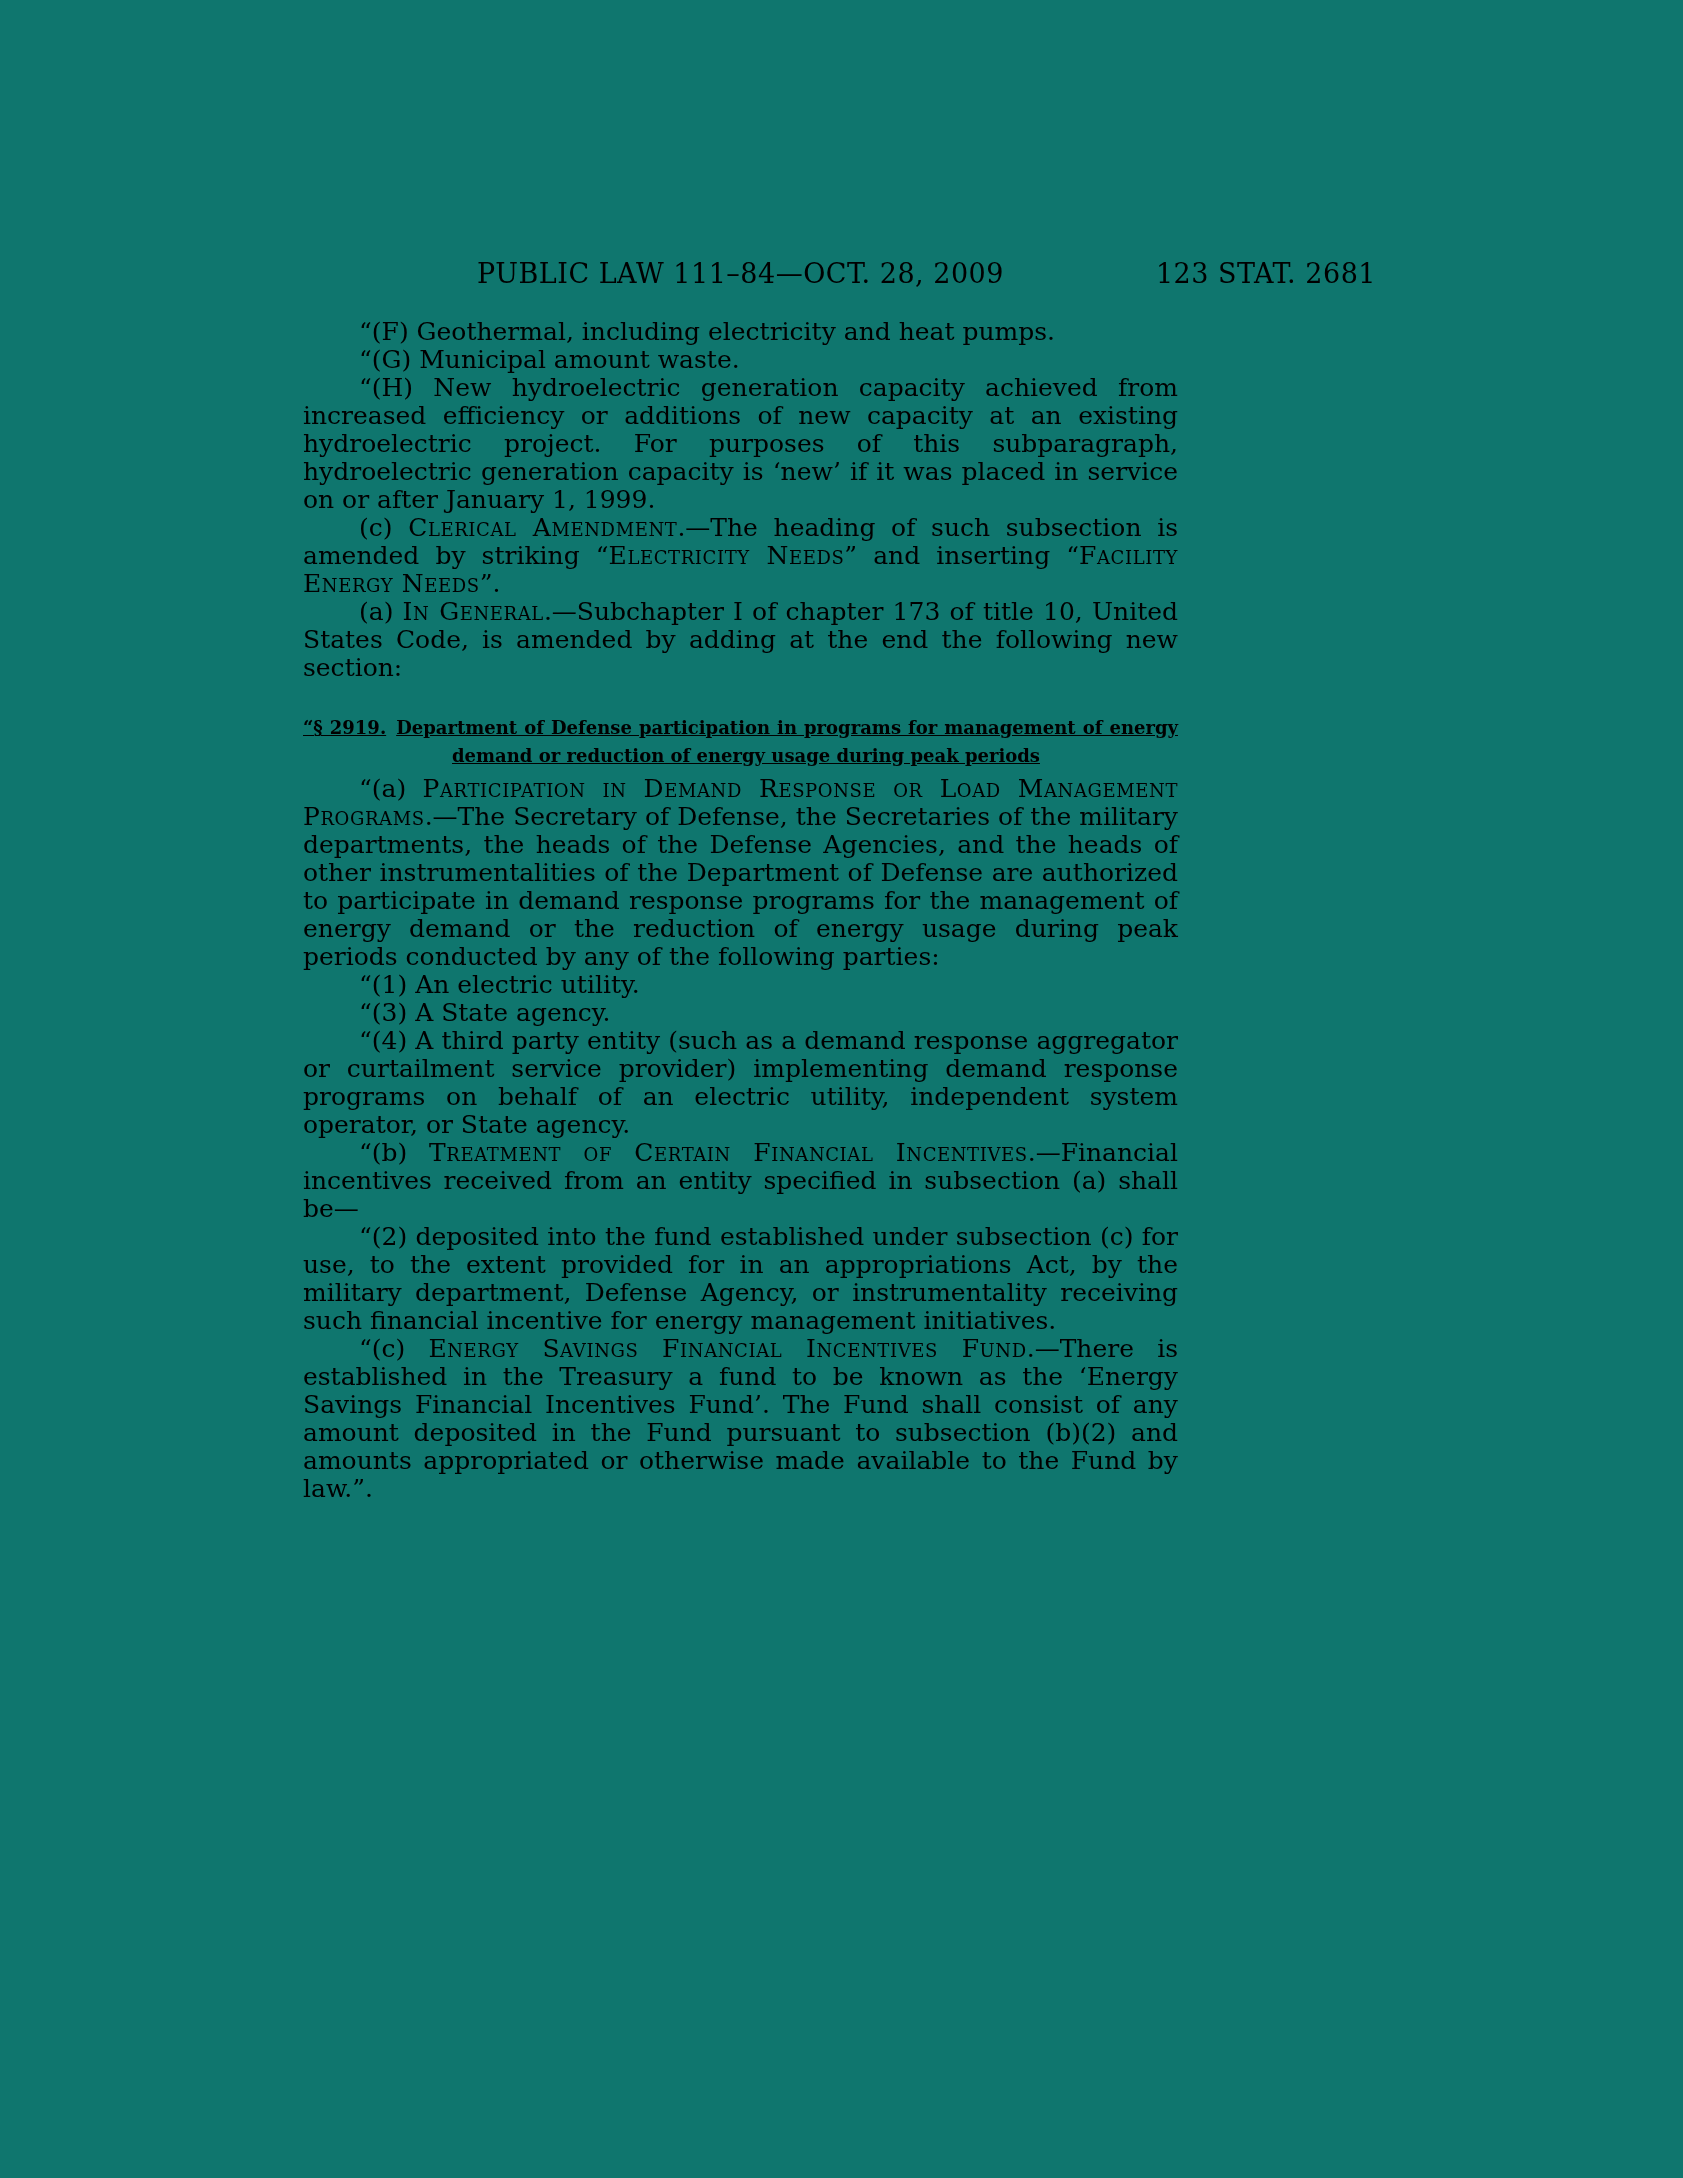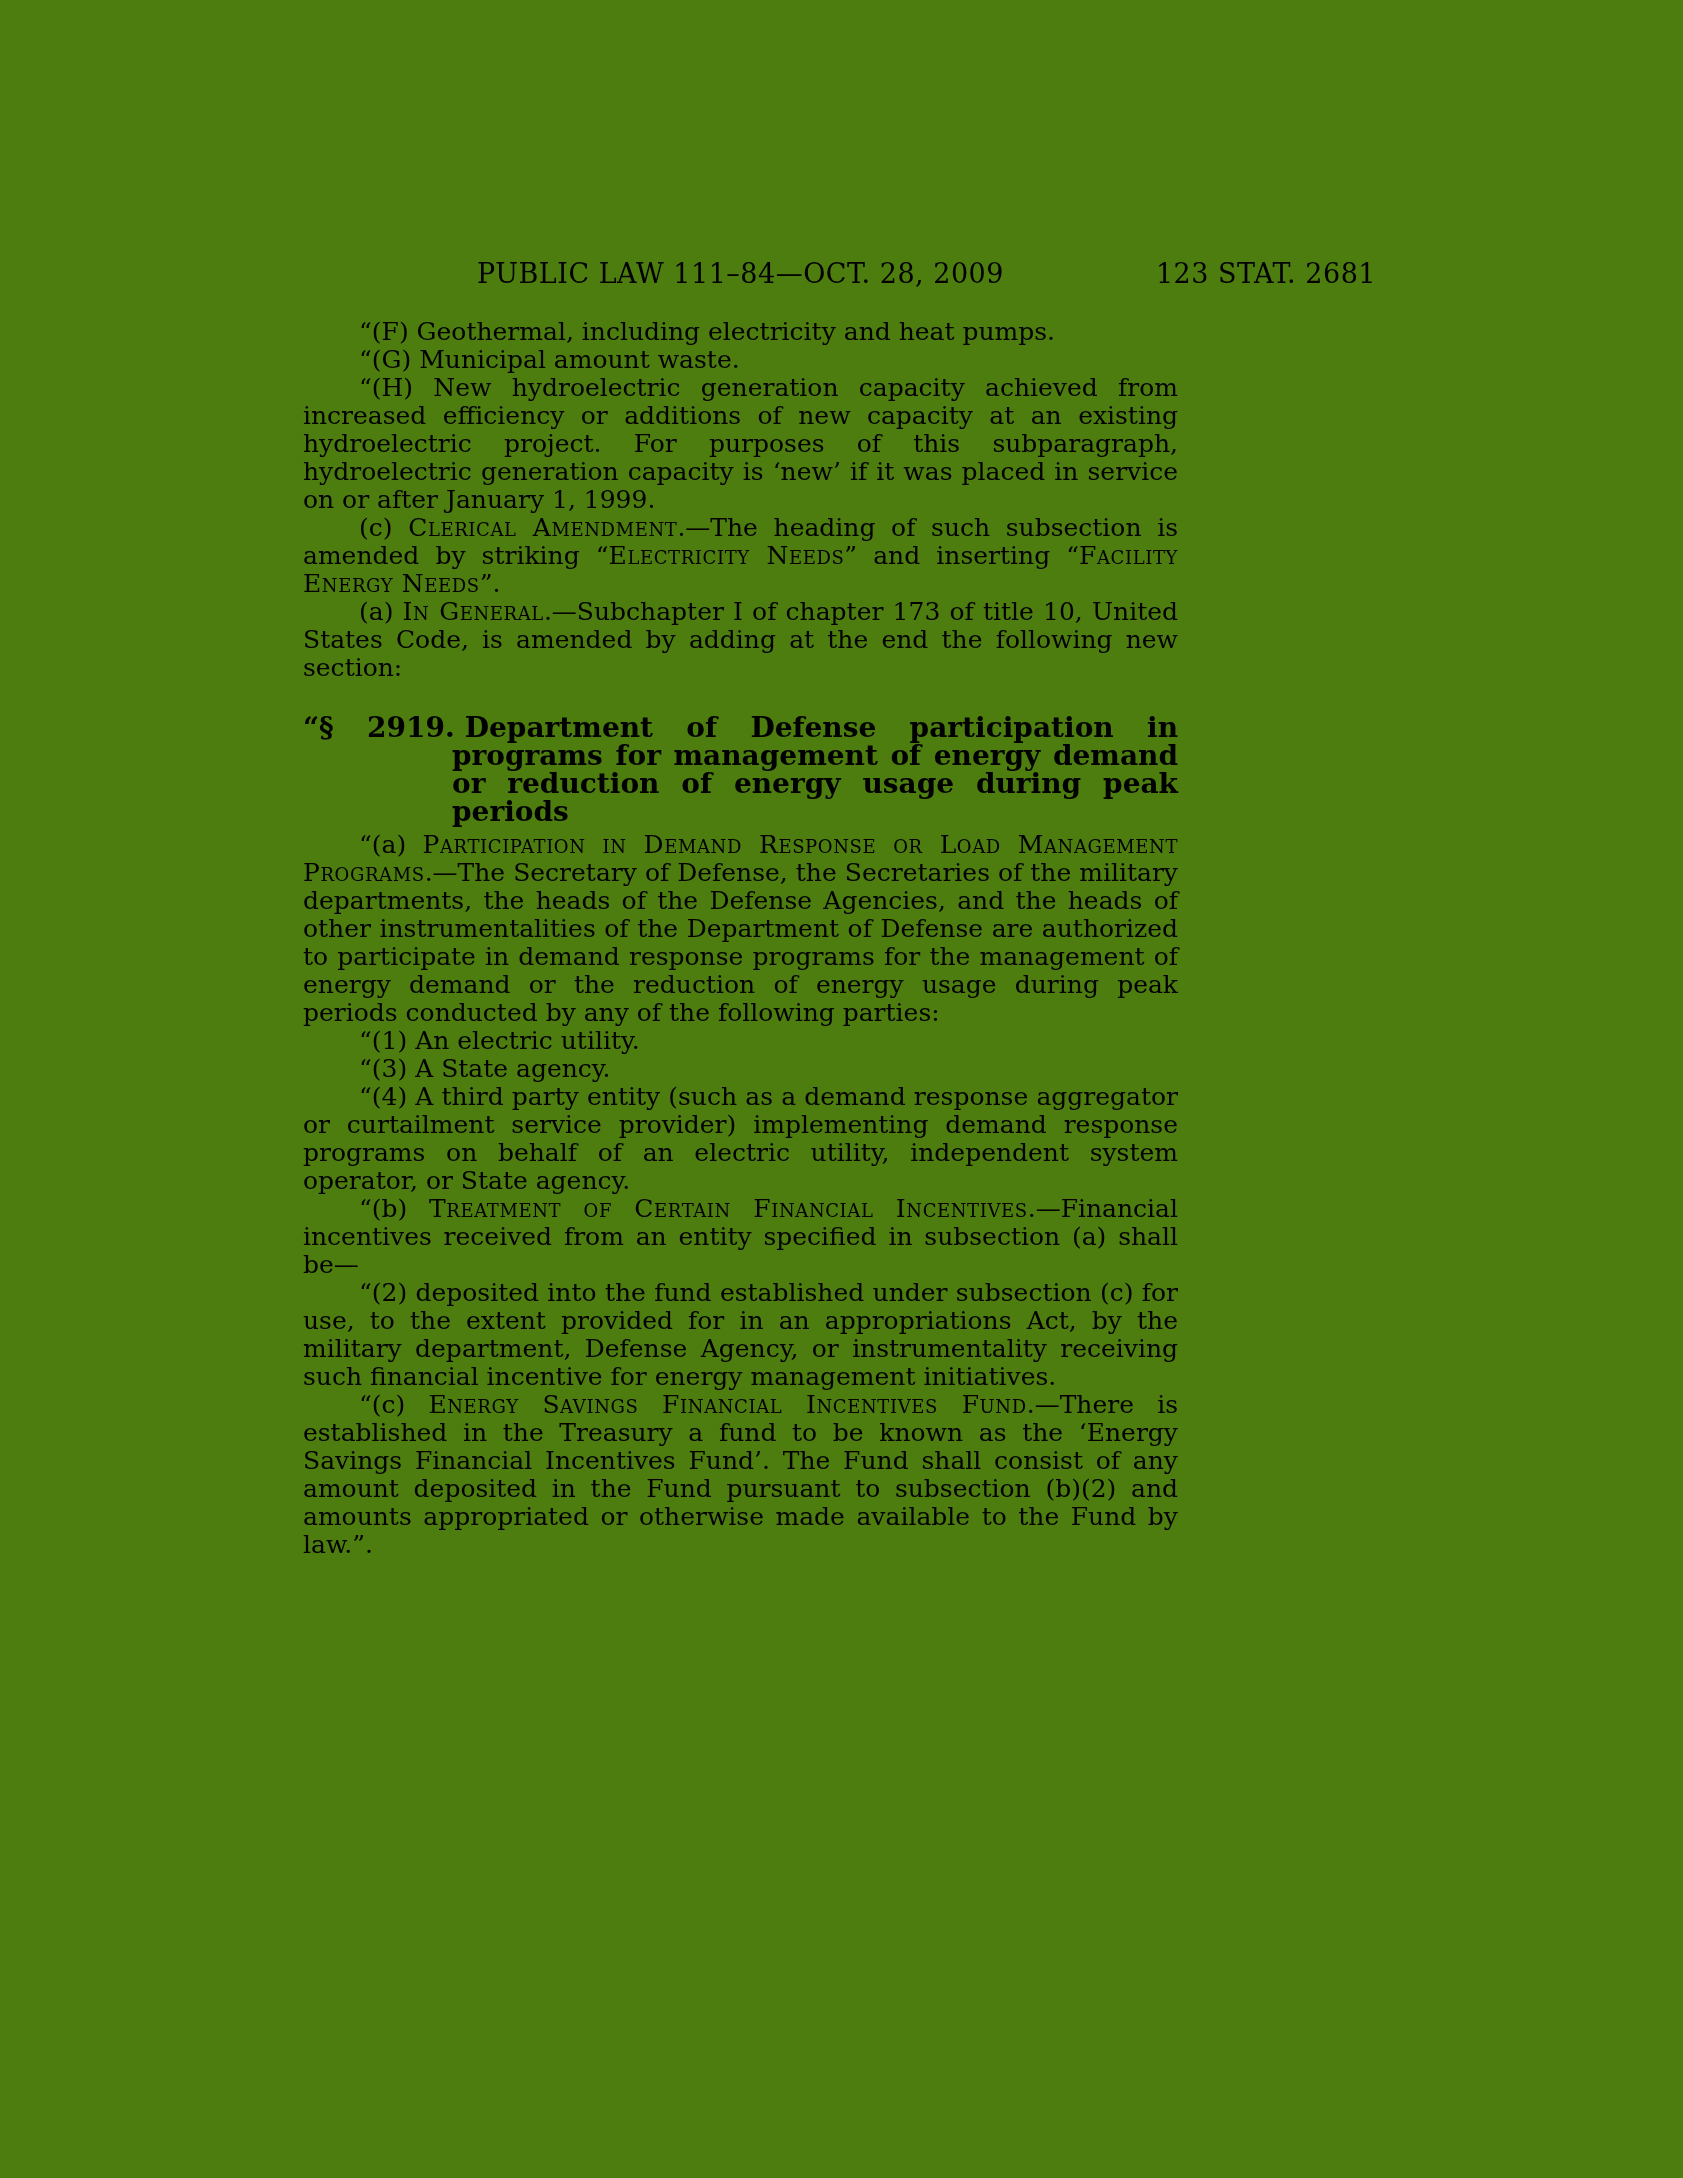--- a/index.html
+++ b/index.html
@@ -4,21 +4,21 @@
 <style>
   html, body { margin: 0; padding: 0; }
   body {
     width: 1683px; height: 2178px;
     background: #ffffff;
     position: relative;
     font-family: "DejaVu Serif", serif;
     color: #000000;
     -webkit-font-smoothing: antialiased;
   }
-  .page { position: absolute; inset: 0; background: #4d7c0f; }
+  .page { position: absolute; inset: 0; background: #0f766e; }
 
   
   .running-head { position: absolute; top: 259px; left: 0; width: 1683px; height: 40px; font-size: 27px; line-height: 30px; }
   .head-title {
     position: absolute; left: 303px; width: 875px;
     text-align: center; letter-spacing: 0.5px; white-space: nowrap;
   }
   .head-page {
     position: absolute; left: 990px; width: 386px;
     text-align: right; letter-spacing: 0.5px; white-space: nowrap;
@@ -35,23 +35,23 @@
   .lvl1 { margin-left: 57px; text-indent: 56px; }
 
   .sec-head {
     margin-top: 24px; margin-bottom: 5px;
     font-weight: bold; font-size: 23px; line-height: 28px;
     padding-left: 147px; text-indent: -147px;
     text-align: justify; text-align-last: left;
   }
   .law-head {
     margin-top: 32px; margin-bottom: 5px;
-    font-weight: bold; font-size: 28px; line-height: 28px;
+    font-weight: bold; font-size: 18px; line-height: 28px;
     padding-left: 149px; text-indent: -149px;
-    text-align: justify; text-align-last: left;
+    text-align: justify; text-align-last: left; text-decoration: underline;
   }
   .hang-label { padding-right: 10px; }
 
   .sc { font-variant: small-caps; letter-spacing: 0.6px; }
 </style>
 </head>
 <body>
 
 <div class="page">
   <div class="running-head">

